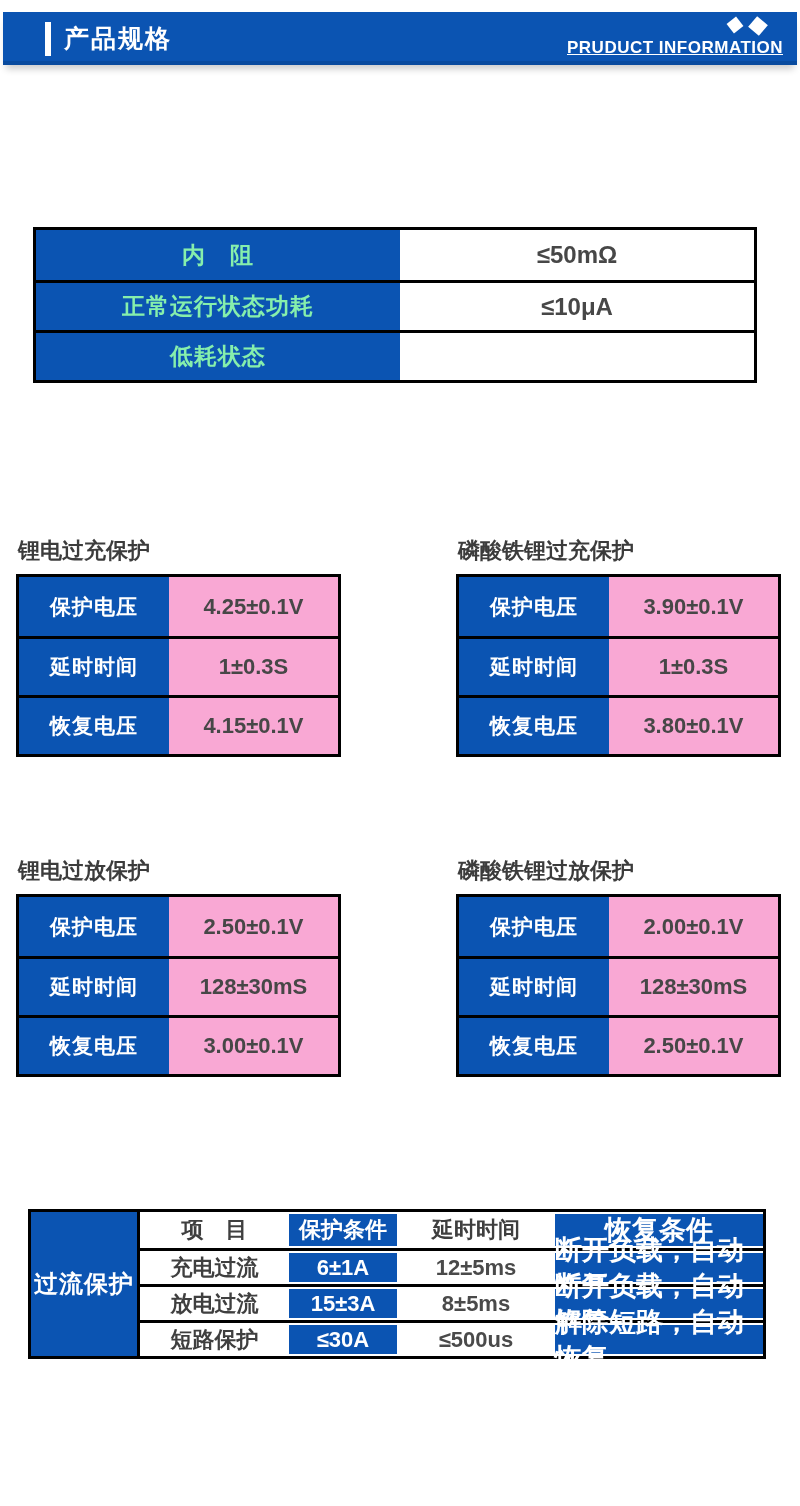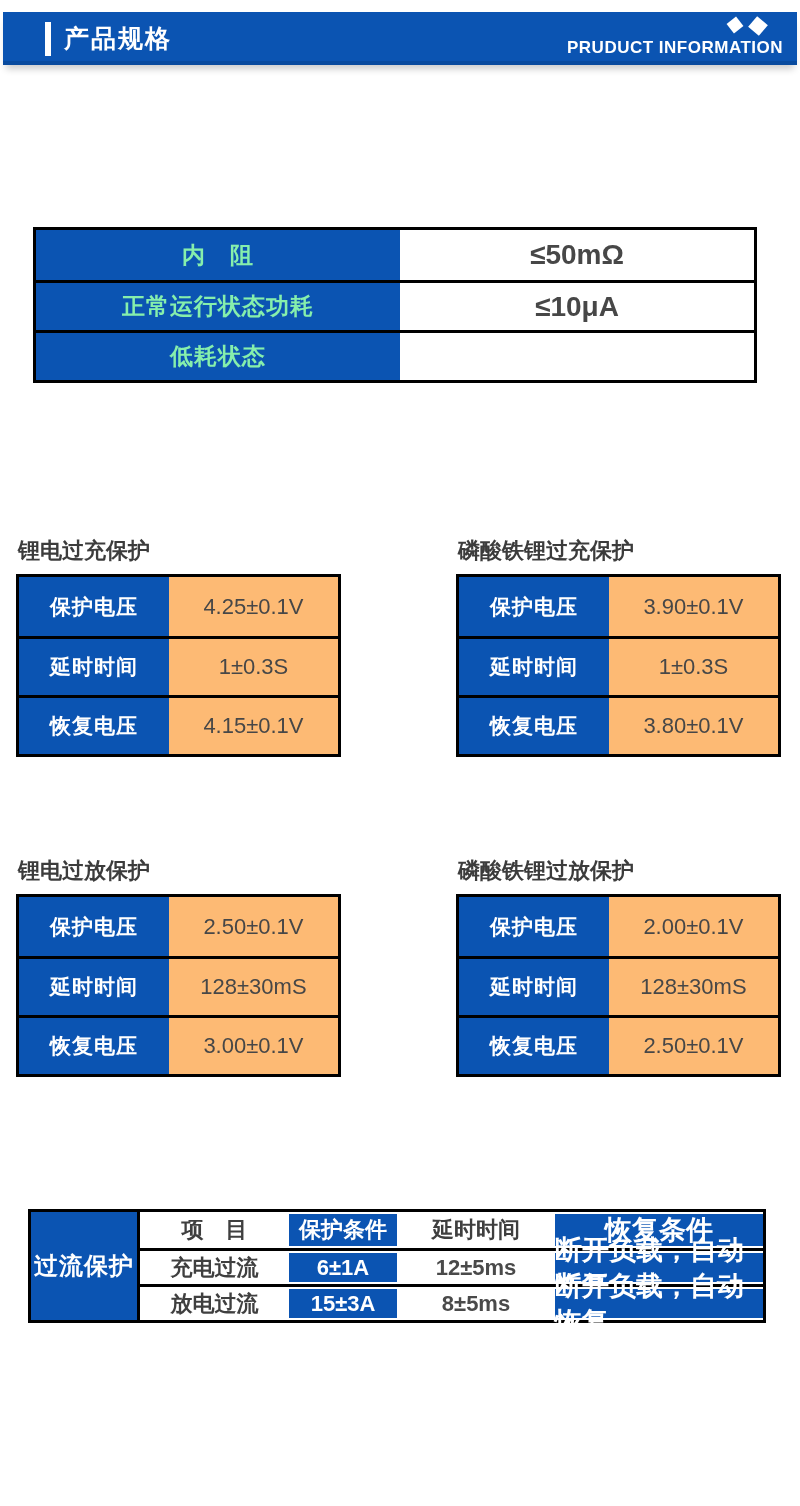--- a/index.html
+++ b/index.html
@@ -40,20 +40,21 @@
   .header-right { display: flex; flex-direction: column; align-items: flex-end; }
   .diamonds { display: flex; gap: 10px; margin: 0 18px 5px 0; }
   .diamond { background: #ffffff; }
   .diamond.d1 { width: 12px; height: 12px; transform: rotate(52deg); }
   .diamond.d2 { width: 14px; height: 14px; transform: rotate(40deg); }
   .header-subtitle {
     color: #ffffff;
     font-size: 17px;
     font-weight: bold;
     letter-spacing: 0.5px;
+    text-decoration: underline;
   }
 
   
   .spec-table {
     margin: 162px 0 0 33px;
     width: 724px;
     border: 3px solid #000;
   }
   .spec-row { display: flex; height: 50px; border-top: 3px solid #000; }
   .spec-row:first-child { border-top: none; }
@@ -63,21 +64,21 @@
     color: #86efac;
     font-size: 23px;
     font-weight: bold;
     letter-spacing: 1px;
     display: flex; align-items: center; justify-content: center;
   }
   .spec-value {
     flex: 1;
     background: #fff;
     color: #474747;
-    font-size: 28px;
+    font-size: 24px;
     font-weight: bold;
     display: flex; align-items: center; justify-content: center;
   }
 
   
   .pair {
     display: flex;
     justify-content: space-between;
     padding: 0 19px 0 16px;
   }
@@ -98,24 +99,24 @@
   .pcell.plabel {
     width: 47%;
     background: #0B54B2;
     color: #fff;
     font-size: 21px;
     font-weight: bold;
     letter-spacing: 1px;
   }
   .pcell.pvalue {
     flex: 1;
-    background: #fdba74;
+    background: #f9a8d4;
     color: #474747;
     font-size: 22px;
-    font-weight: normal;
+    font-weight: bold;
   }
 
   
   .octable {
     margin: 132px 0 0 28px;
     width: 738px;
     border: 3px solid #000;
     display: flex;
   }
   .oc-group {
@@ -275,16 +276,22 @@
         <div class="oc-cell c3 oc-blue">6±1A</div>
         <div class="oc-cell c4 oc-white oc-gray">12±5ms</div>
         <div class="oc-cell c5 oc-blue">断开负载，自动恢复</div>
       </div>
       <div class="oc-row">
         <div class="oc-cell c2 oc-white">放电过流</div>
         <div class="oc-cell c3 oc-blue">15±3A</div>
         <div class="oc-cell c4 oc-white oc-gray">8±5ms</div>
         <div class="oc-cell c5 oc-blue">断开负载，自动恢复</div>
       </div>
+      <div class="oc-row">
+        <div class="oc-cell c2 oc-white">短路保护</div>
+        <div class="oc-cell c3 oc-blue">≤30A</div>
+        <div class="oc-cell c4 oc-white oc-gray">≤500us</div>
+        <div class="oc-cell c5 oc-blue">解除短路，自动恢复</div>
+      </div>
     </div>
   </div>
 
 </div>
 
 </body></html>

